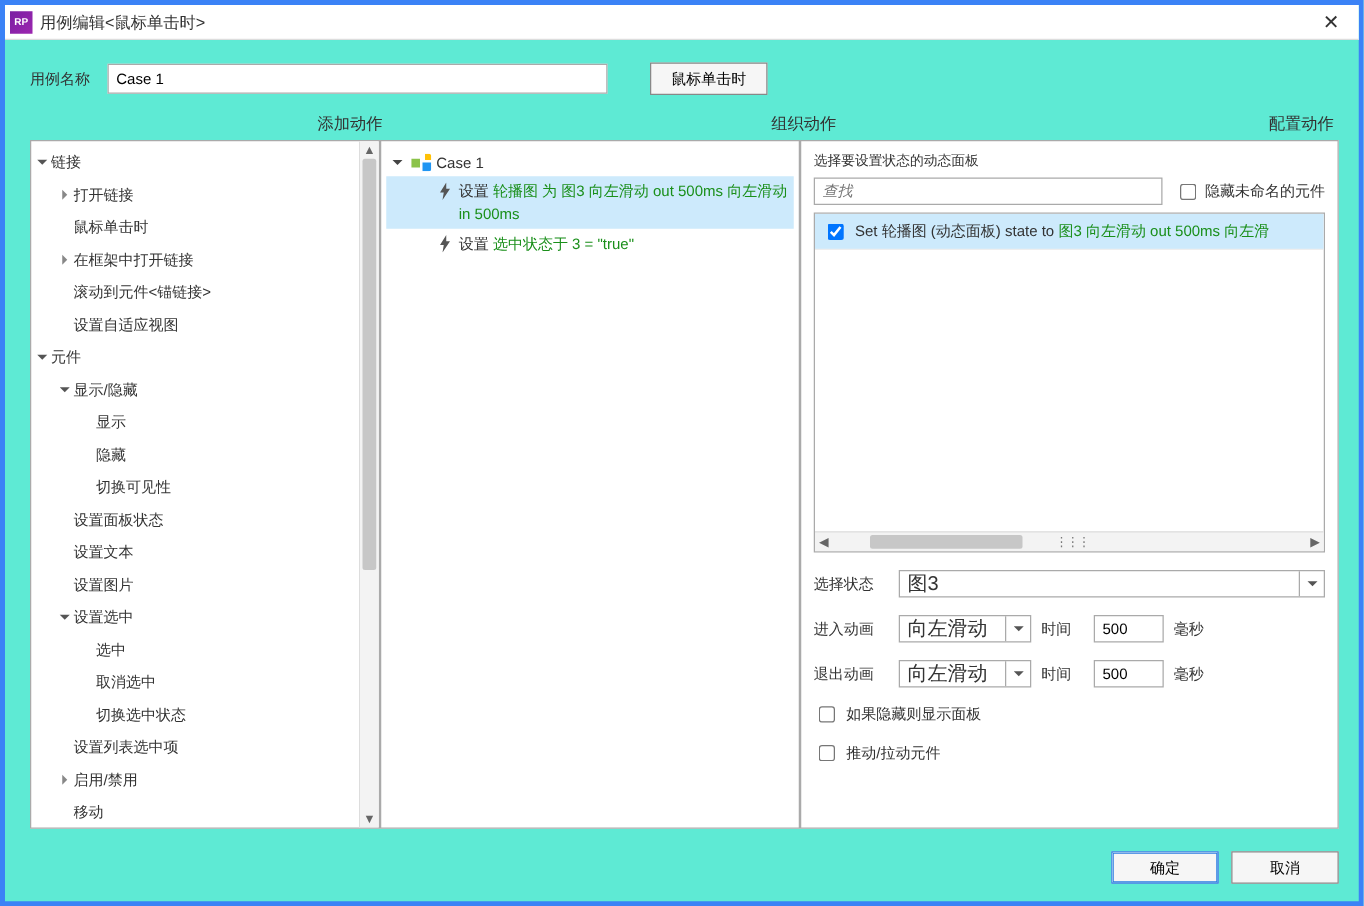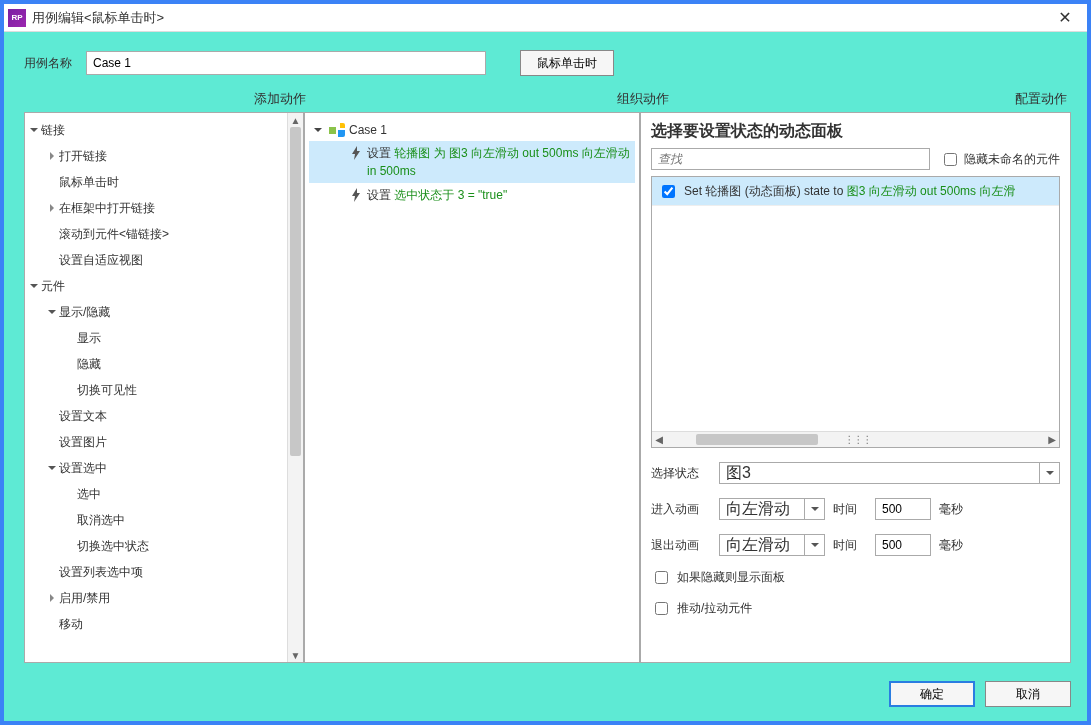--- a/index.html
+++ b/index.html
@@ -151,21 +151,21 @@
   .bolt {
     width: 14px; height: 16px; flex:none; margin-right: 4px; margin-top:1px;
     display:inline-flex; align-items:center; justify-content:center;
     color:#555;
   }
   .action-text { flex:1; line-height: 1.5; }
   .g { color: #1a8f1a; }
 
   
   .col3 .inner { padding: 8px 10px 10px 10px; display:flex; flex-direction:column; height:100%; }
-  .col3 .sec-title { font-size: 16px; margin-bottom: 6px; font-weight: bold; }
+  .col3 .sec-title { font-size: 11px; margin-bottom: 6px; }
   .col3 .srch-row { display:flex; align-items:center; gap:10px; margin-bottom:6px; }
   .col3 .srch-row input[type=text] {
     flex:1; height:22px; border:1px solid #aaa;
     padding:2px 6px; font-style:italic; color:#888; font-size:12px;
   }
   .chk { display:flex; align-items:center; gap:4px; }
   .chk input { width:13px; height:13px; }
 
   .col3 .list {
     border: 1px solid #aaa;
@@ -384,20 +384,31 @@
             <li>
               <div class="row">
                 <span class="indent"></span>
                 <span class="indent"></span>
                 <span class="arrow blank">
                   <svg width="10" height="10" viewBox="0 0 10 10">
                     <path d="M3 1 L7 5 L3 9 Z" fill="#888"></path>
                   </svg>
                 </span>
                 <span class="label">切换可见性</span>
+              </div>
+            </li>
+            <li>
+              <div class="row">
+                <span class="indent"></span>
+                <span class="arrow blank">
+                  <svg width="10" height="10" viewBox="0 0 10 10">
+                    <path d="M3 1 L7 5 L3 9 Z" fill="#888"></path>
+                  </svg>
+                </span>
+                <span class="label">设置面板状态</span>
               </div>
             </li>
             <li>
               <div class="row">
                 <span class="indent"></span>
                 <span class="arrow blank">
                   <svg width="10" height="10" viewBox="0 0 10 10">
                     <path d="M3 1 L7 5 L3 9 Z" fill="#888"></path>
                   </svg>
                 </span>

